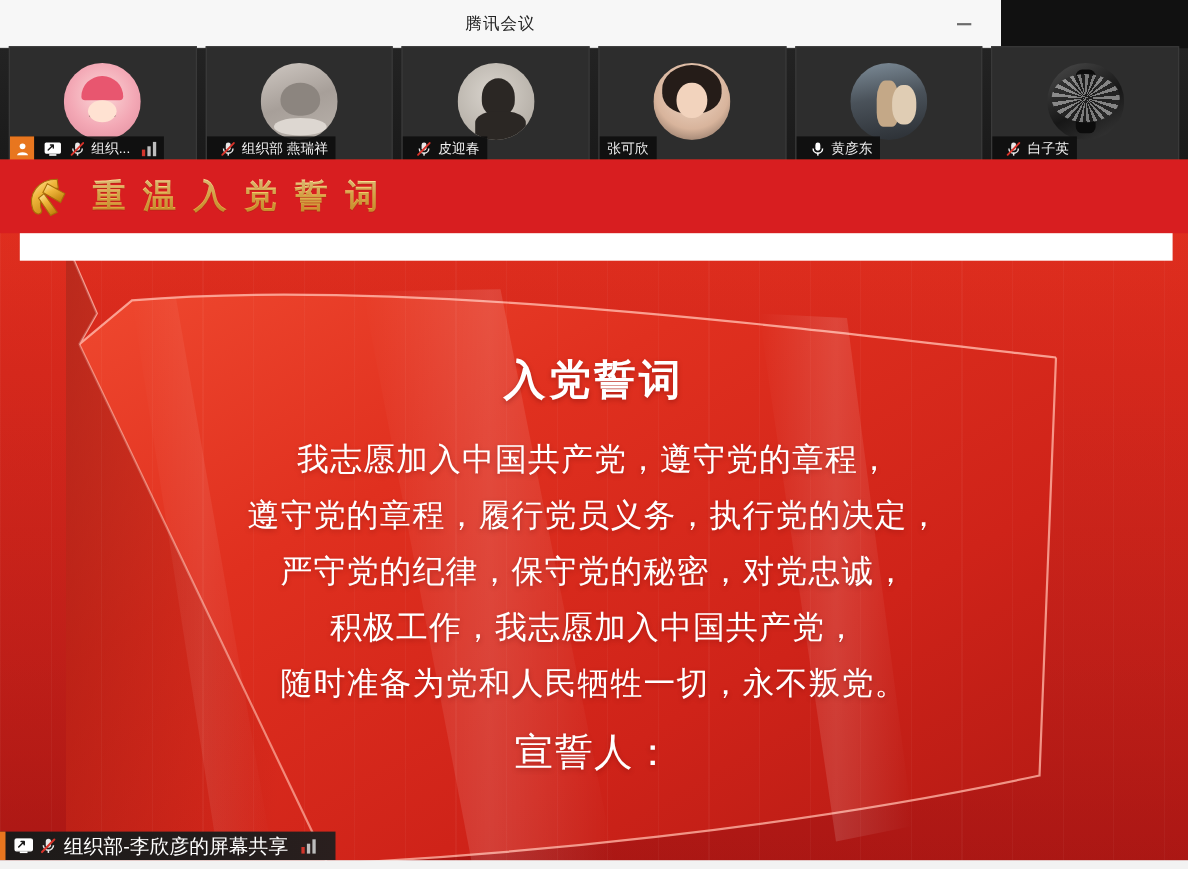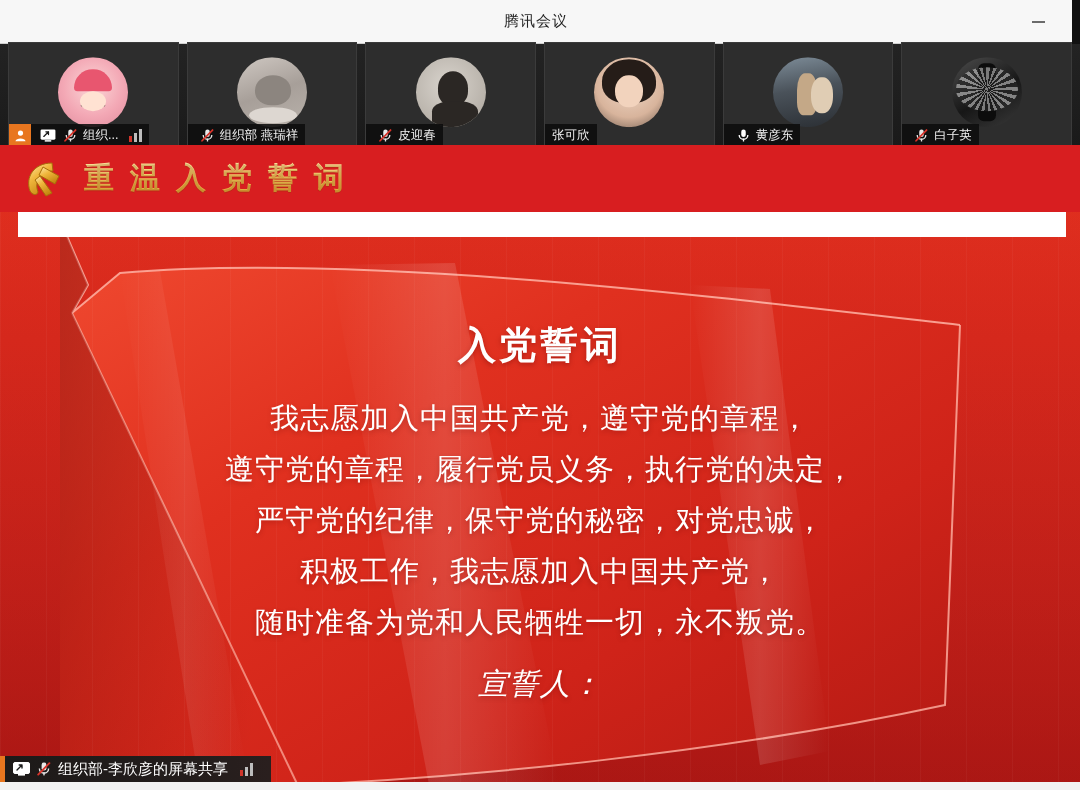--- a/index.html
+++ b/index.html
@@ -5,21 +5,21 @@
   * { margin:0; padding:0; box-sizing:border-box; }
   html,body{
     width:1080px; height:790px; overflow:hidden;
     background:#000;
     font-family:"Liberation Sans","DejaVu Sans",sans-serif;
   }
   #app{ position:relative; width:1080px; height:790px; overflow:hidden; background:#111; }
 
   
   .titlebar{
-    position:absolute; left:0; top:0; width:1072px; height:44px;
+    position:absolute; left:0; top:0; width:910px; height:44px;
     background:#f7f7f7;
     border-bottom:1px solid #cfcfcf;
     display:flex; align-items:center; justify-content:center;
   }
   .titlebar-text{
     font-size:15px; color:#242424; letter-spacing:1px;
   }
   .win-min{
     position:absolute; right:14px; top:0; height:44px; width:40px;
     display:flex; align-items:center; justify-content:center;
@@ -156,35 +156,34 @@
   .oath-title{
     font-size:38px; font-weight:bold; letter-spacing:3px;
     margin-bottom:22px;
     text-shadow:0 2px 5px rgba(90,0,0,.35);
   }
   .oath-line{
     font-size:29px; line-height:51px; letter-spacing:1px;
     text-shadow:0 2px 5px rgba(90,0,0,.30);
   }
   .oath-signer{
-    font-size:30px; line-height:51px; letter-spacing:1px; margin-top:10px;
+    font-size:35px; line-height:51px; letter-spacing:1px; margin-top:10px;
     text-shadow:0 2px 5px rgba(90,0,0,.30);
-    font-style:italic;
   }
 
   
   .sharebar{
     position:absolute; left:0; bottom:8px;
     height:26px; display:flex; align-items:center;
     background:linear-gradient(90deg,#1d1a19 0%,#231d1c 70%,#2a1f1e 100%);
     padding-right:10px;
   }
   .sharebar .accent{ width:5px; height:26px; background:#e8761f; }
   .sharebar .sb-inner{ display:flex; align-items:center; gap:6px; padding:0 8px; }
-  .sharebar-text{ font-size:15px; color:#ffffff; white-space:nowrap; }
+  .sharebar-text{ font-size:18px; color:#ffffff; white-space:nowrap; }
   .bottom-edge{
     position:absolute; left:0; bottom:0; width:1080px; height:8px; background:#f2f2f2;
   }
 </style>
 </head>
 <body>
 
 <div id="app">
 
   <div class="titlebar">

